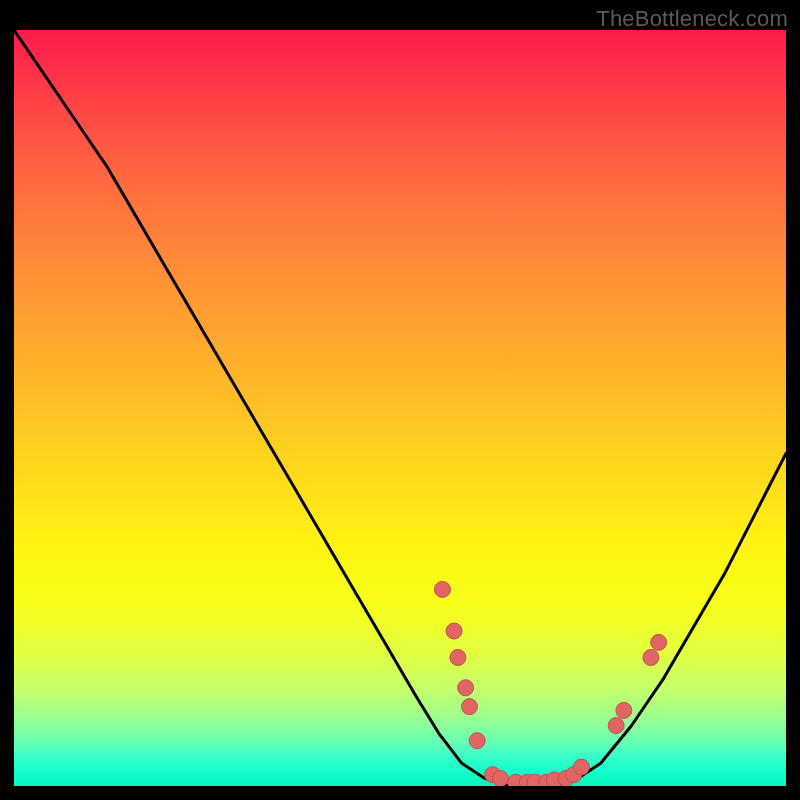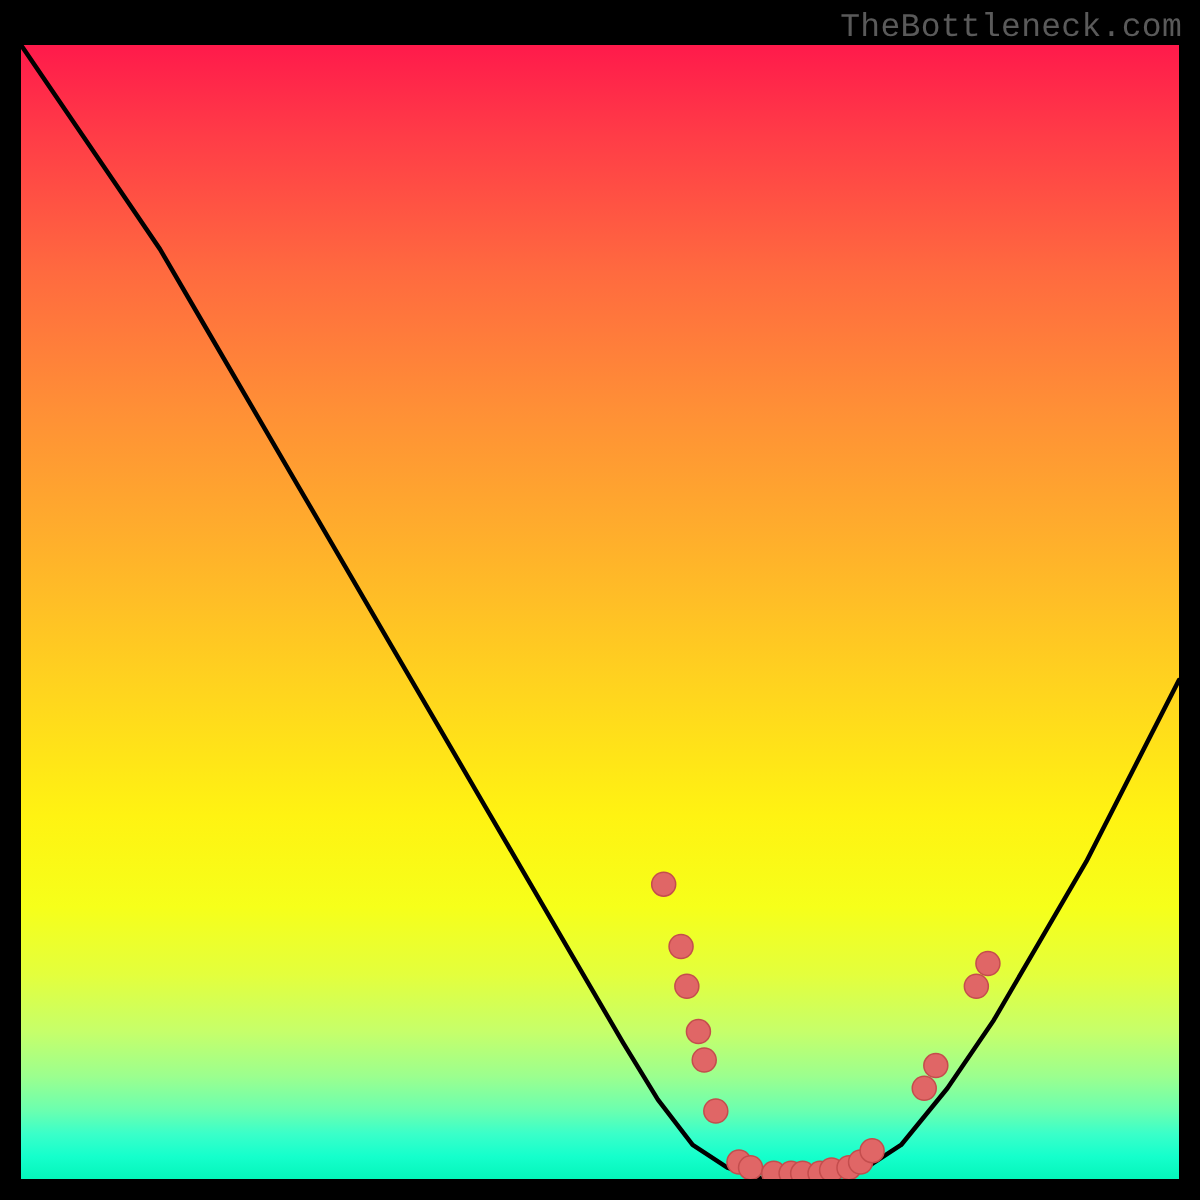--- a/index.html
+++ b/index.html
@@ -7,21 +7,21 @@
   .frame {
     position: relative;
     width: 800px;
     height: 800px;
     background: #000;
   }
   .attribution {
     position: absolute;
     top: 6px;
     right: 12px;
-    font-family: Liberation Mono, monospace;
+    font-family: Liberation Sans, sans-serif;
     font-size: 22px;
     color: #5a5a5a;
     letter-spacing: 0.2px;
     z-index: 5;
   }
   .plot {
     position: absolute;
     left: 14px;
     top: 30px;
     width: 772px;

